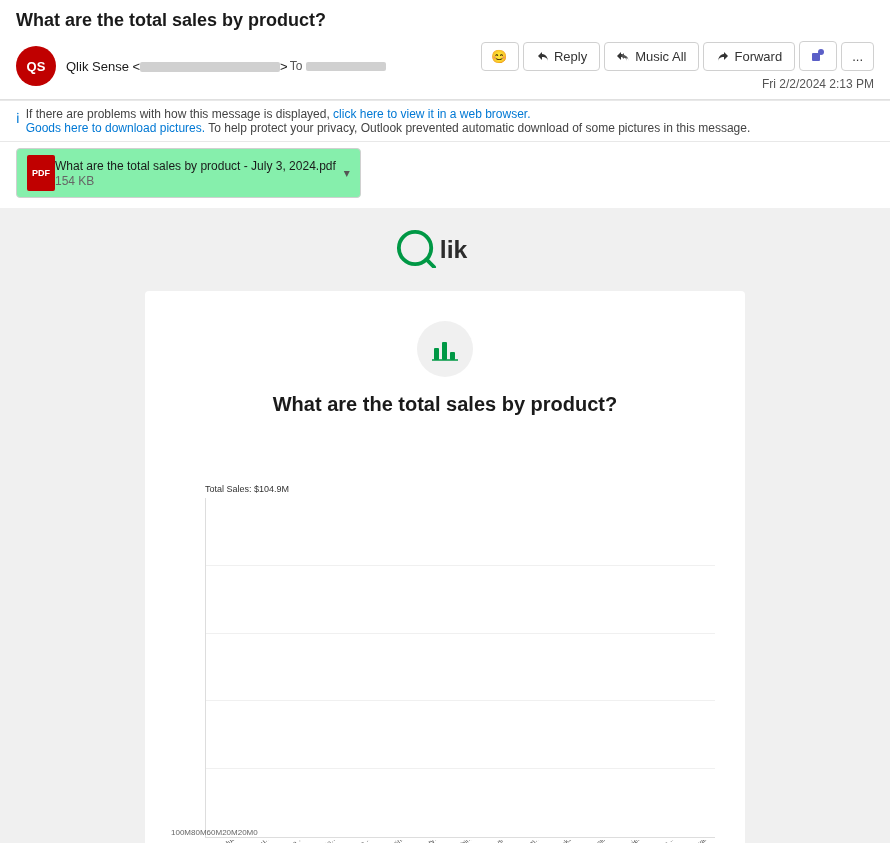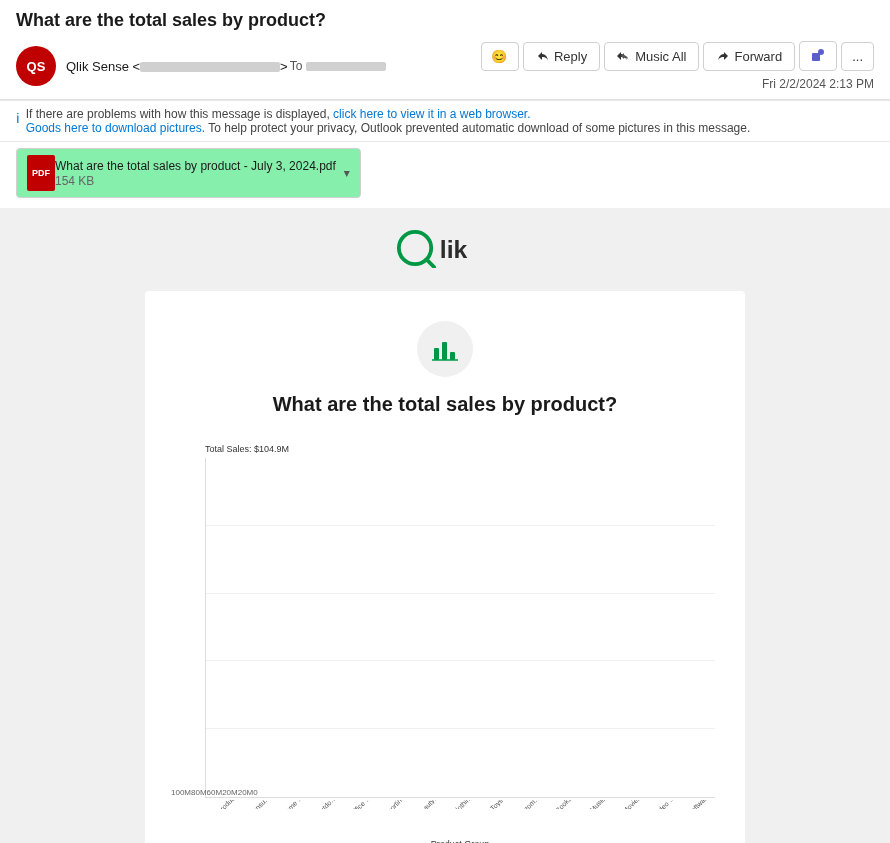--- a/index.html
+++ b/index.html
@@ -256,20 +256,21 @@
       position: relative;
       width: 100%;
       padding: 8px 10px 30px 40px;
     }
 
     .chart-total-label {
       font-size: 9px;
       color: #333;
       margin-bottom: 4px;
       padding-left: 0px;
+      margin-top: 40px;
     }
 
     .bar-chart {
       width: 100%;
       height: 340px;
       position: relative;
       border-left: 1px solid #ddd;
       border-bottom: 1px solid #ddd;
     }
 

